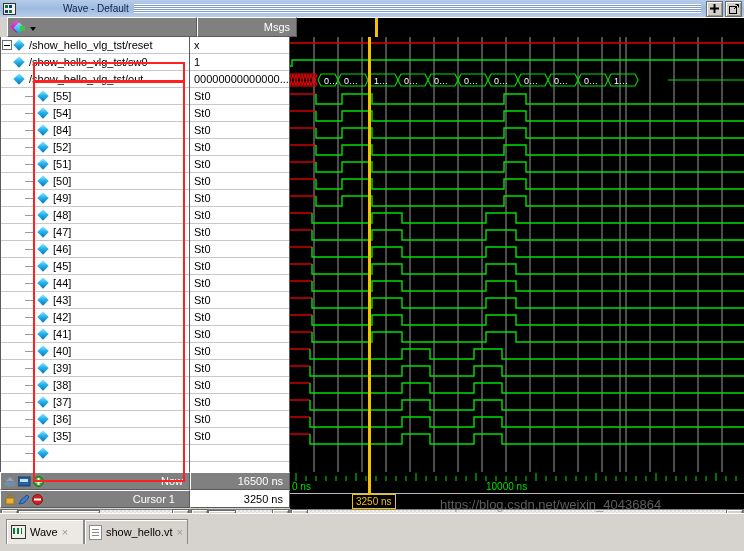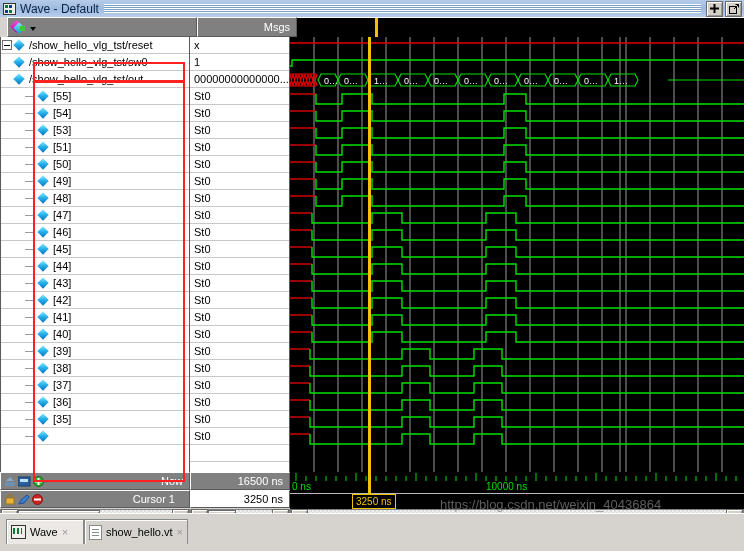--- a/index.html
+++ b/index.html
@@ -20,21 +20,21 @@
     display:flex;align-items:center;
   }
   .title-icon{
     width:13px;height:12px;margin-left:3px;margin-right:4px;
     background:#f0f0ea;border:1px solid #333;
     display:flex;flex-wrap:wrap;box-sizing:border-box;
     position:relative;
   }
   .title-icon i{display:block;width:3px;height:3px;background:#0a7a3c;margin:1px 0 0 1px;}
   .title-icon i.b{background:#123a8a;}
-  .title-text{color:#0b2347;font-size:12px;white-space:nowrap;}
+  .title-text{color:#0b2347;font-size:10px;white-space:nowrap;margin-left:43px;}
   .title-grip{
     flex:1;height:9px;margin:0 5px;
     background:repeating-linear-gradient(to bottom,
       #ffffff 0px,#ffffff 1px,#7e9ec4 1px,#7e9ec4 2px,
       #ffffff 2px,#ffffff 3px,#7e9ec4 3px,#7e9ec4 4px,
       #ffffff 4px,#ffffff 5px,#7e9ec4 5px,#7e9ec4 6px,
       #ffffff 6px,#ffffff 7px,#7e9ec4 7px,#7e9ec4 8px,
       #ffffff 8px,#ffffff 9px);
   }
   .tb-btn{
@@ -290,21 +290,25 @@
           <div class="rw indent2">
             <span class="sig-diamond"></span>
             <span>[55]</span>
           </div>
           <div class="rw indent2">
             <span class="sig-diamond"></span>
             <span>[54]</span>
           </div>
           <div class="rw indent2">
             <span class="sig-diamond"></span>
-            <span>[53]</span>
+            <span>[84]</span>
+          </div>
+          <div class="rw indent2">
+            <span class="sig-diamond"></span>
+            <span>[52]</span>
           </div>
           <div class="rw indent2">
             <span class="sig-diamond"></span>
             <span>[51]</span>
           </div>
           <div class="rw indent2">
             <span class="sig-diamond"></span>
             <span>[50]</span>
           </div>
           <div class="rw indent2">

